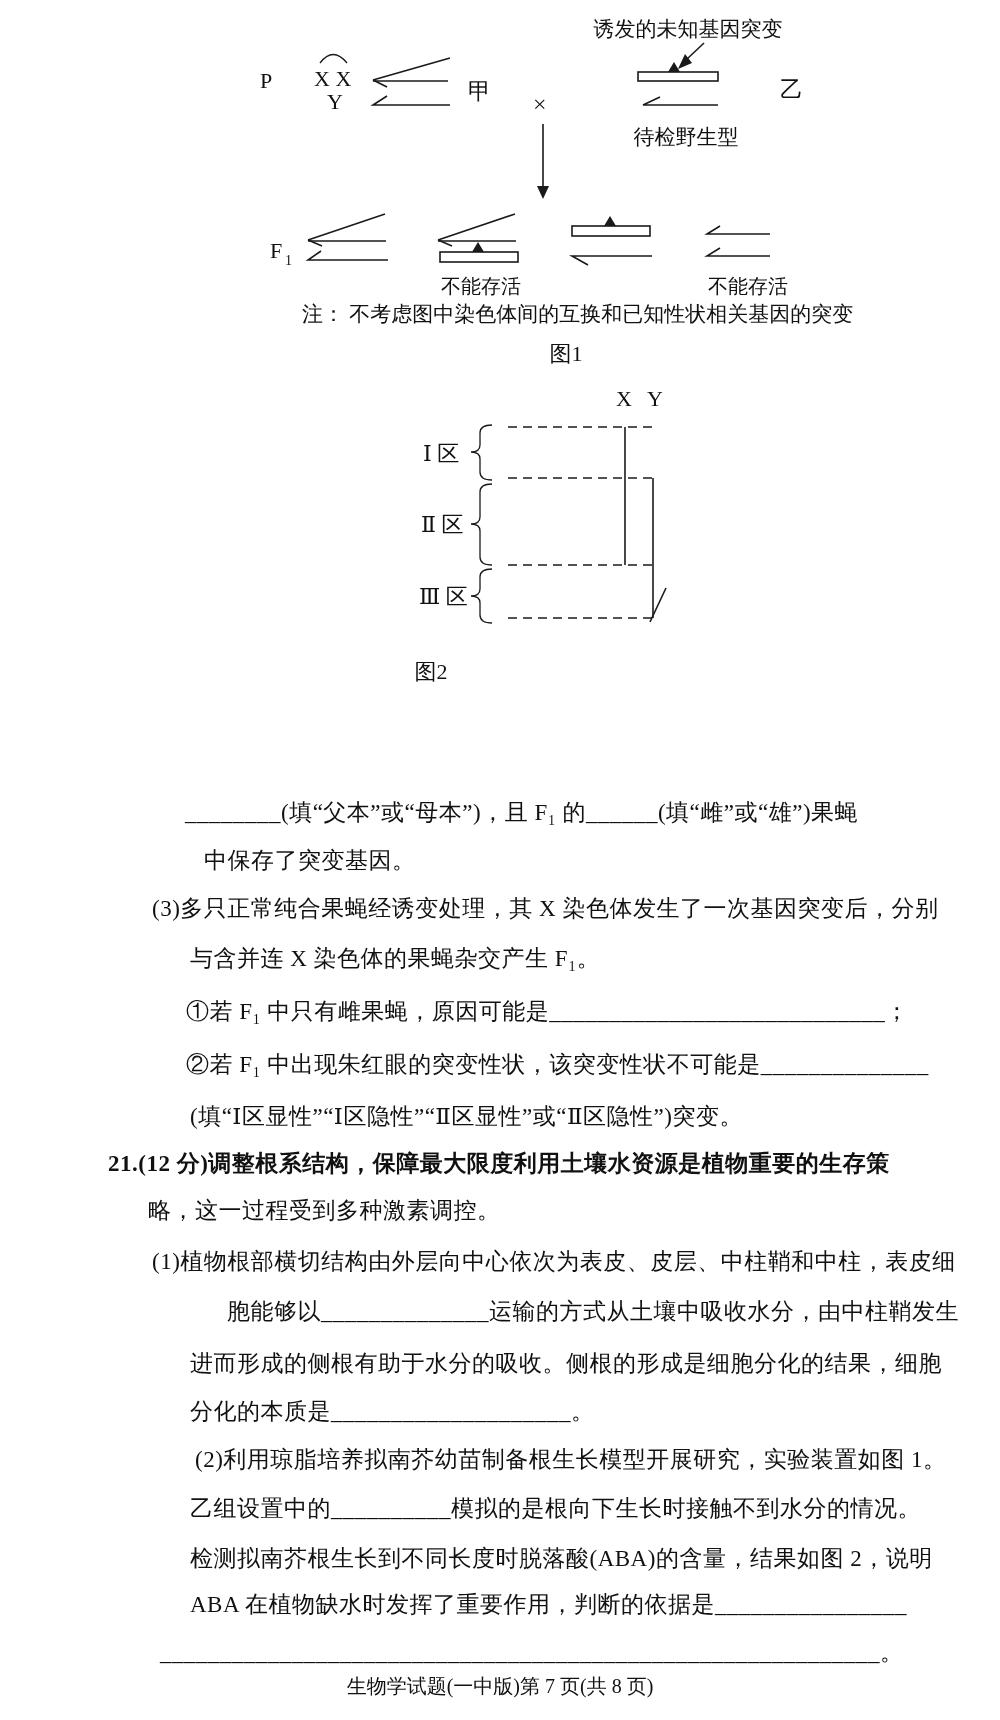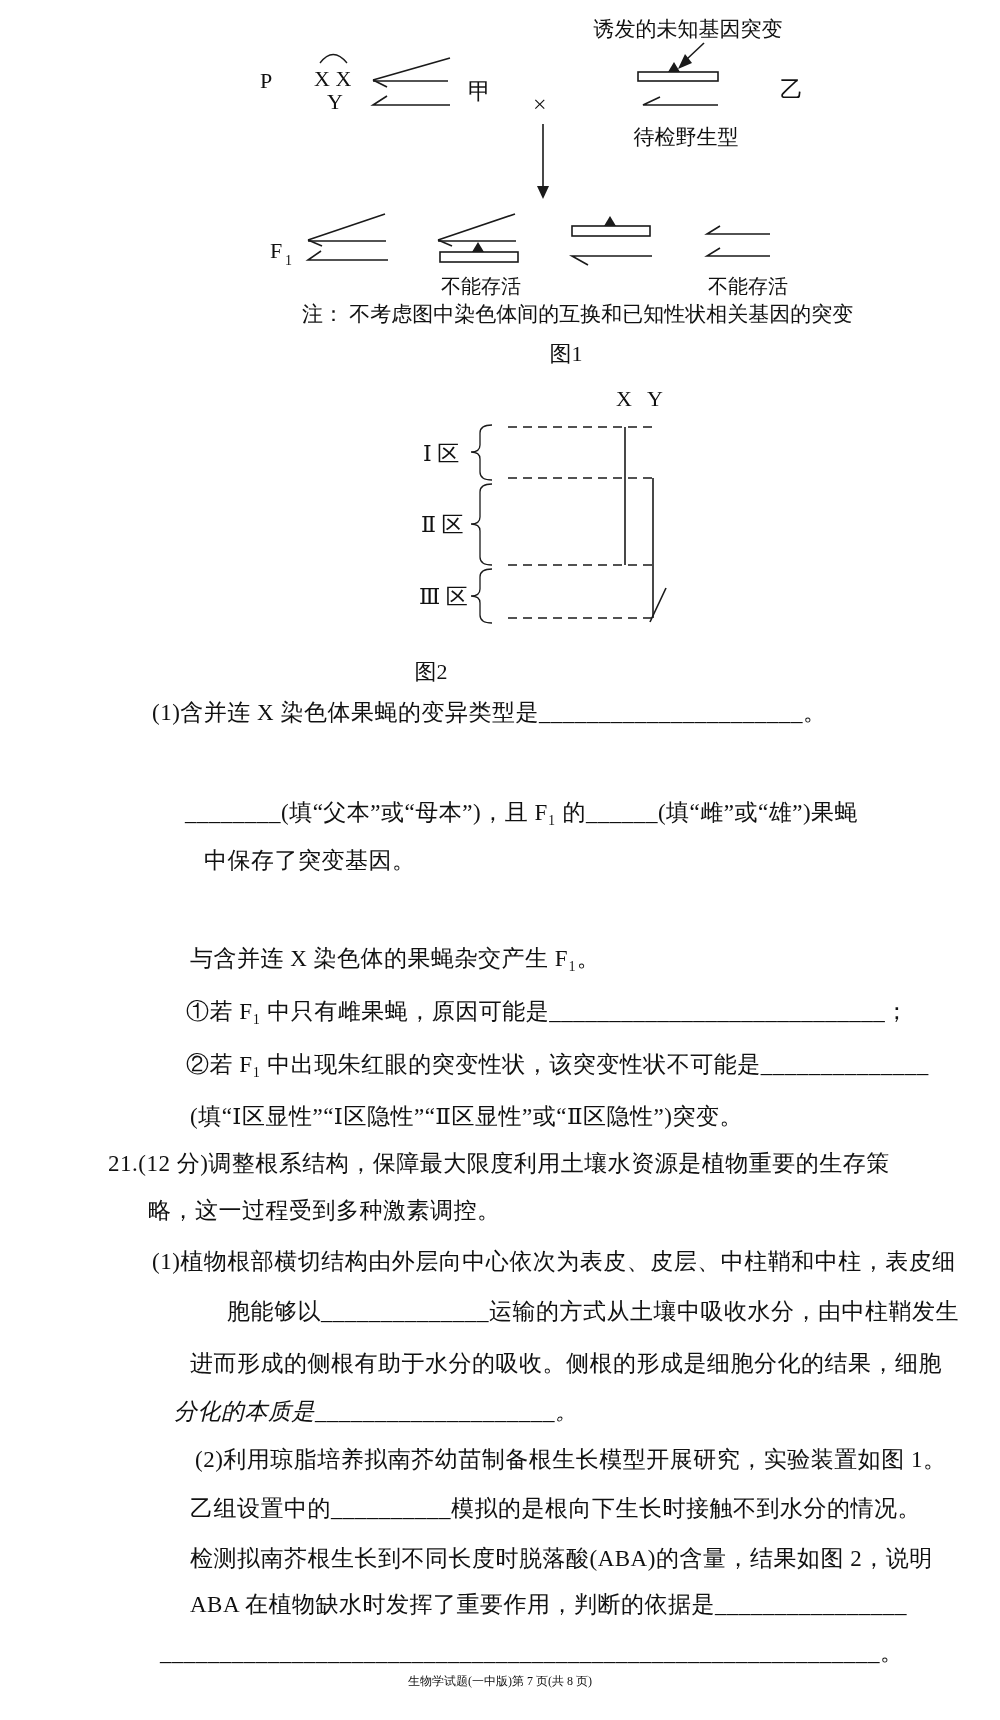--- a/index.html
+++ b/index.html
@@ -15,21 +15,21 @@
     position:absolute;
     font-size:23px;
     letter-spacing:0.5px;
     white-space:nowrap;
     color:#111;
   }
   .footer{
     position:absolute;
     left:0;top:1673px;width:1000px;
     text-align:center;
-    font-size:12px;
+    font-size:20px;
     color:#111;
   }
   svg text{fill:#111;}
   .ln{stroke:#1a1a1a;stroke-width:1.6;fill:none;}
   .lnthin{stroke:#1a1a1a;stroke-width:1.3;fill:none;}
   .dash{stroke:#1a1a1a;stroke-width:1.6;fill:none;stroke-dasharray:9 6;}
   .bar{fill:#ffffff;stroke:#1a1a1a;stroke-width:1.6;}
   .tri{fill:#1a1a1a;stroke:none;}
 </style>
 </head>
@@ -124,33 +124,33 @@
       <path class="lnthin" d="M 492 569 Q 480 569 480 577 L 480 589 Q 480 596 471 596 Q 480 596 480 603 L 480 615 Q 480 623 492 623"></path>
 
       <text x="423" y="461" font-size="22">Ⅰ 区</text>
       <text x="421" y="532" font-size="22">Ⅱ 区</text>
       <text x="419" y="604" font-size="22">Ⅲ 区</text>
 
       <text x="431" y="679" font-size="22" text-anchor="middle">图2</text>
     </g>
   </svg>
 
-  <div class="qline" style="left:152px;top:697px;">(1)含并连 X 染色体果蝇的变异类型是______________________。</div>
   <div class="qline" style="left:185px;top:797px;">________(填“父本”或“母本”)，且 F₁ 的______(填“雌”或“雄”)果蝇</div>
   <div class="qline" style="left:180px;top:845px;margin-left:24px;">中保存了突变基因。</div>
+  <div class="qline" style="left:152px;top:893px;">(3)多只正常纯合果蝇经诱变处理，其 X 染色体发生了一次基因突变后，分别</div>
   <div class="qline" style="left:190px;top:943px;">与含并连 X 染色体的果蝇杂交产生 F₁。</div>
   <div class="qline" style="left:186px;top:996px;">①若 F₁ 中只有雌果蝇，原因可能是____________________________；</div>
   <div class="qline" style="left:190px;top:1101px;">(填“Ⅰ区显性”“Ⅰ区隐性”“Ⅱ区显性”或“Ⅱ区隐性”)突变。</div>
   <div class="qline" style="left:186px;top:1049px;">②若 F₁ 中出现朱红眼的突变性状，该突变性状不可能是______________</div>
-  <div class="qline" style="left:108px;top:1148px;">21.(12 分)调整根系结构，保障最大限度利用土壤水资源是植物重要的生存策</div>
+  <div class="qline" style="left:108px;top:1148px;font-weight:bold;">21.(12 分)调整根系结构，保障最大限度利用土壤水资源是植物重要的生存策</div>
   <div class="qline" style="left:148px;top:1195px;">略，这一过程受到多种激素调控。</div>
   <div class="qline" style="left:152px;top:1246px;">(1)植物根部横切结构由外层向中心依次为表皮、皮层、中柱鞘和中柱，表皮细</div>
   <div class="qline" style="left:190px;top:1296px;margin-left:37px;">胞能够以______________运输的方式从土壤中吸收水分，由中柱鞘发生</div>
   <div class="qline" style="left:190px;top:1348px;">进而形成的侧根有助于水分的吸收。侧根的形成是细胞分化的结果，细胞</div>
-  <div class="qline" style="left:174px;top:1396px;font-style:italic;">分化的本质是____________________。</div>
+  <div class="qline" style="left:190px;top:1396px;">分化的本质是____________________。</div>
   <div class="qline" style="left:152px;top:1444px;margin-left:43px;">(2)利用琼脂培养拟南芥幼苗制备根生长模型开展研究，实验装置如图 1。</div>
   <div class="qline" style="left:190px;top:1493px;">乙组设置中的__________模拟的是根向下生长时接触不到水分的情况。</div>
   <div class="qline" style="left:190px;top:1543px;">检测拟南芥根生长到不同长度时脱落酸(ABA)的含量，结果如图 2，说明</div>
   <div class="qline" style="left:190px;top:1589px;">ABA 在植物缺水时发挥了重要作用，判断的依据是________________</div>
   <div class="qline" style="left:160px;top:1637px;">____________________________________________________________。</div>
 
   <div class="footer">生物学试题(一中版)第 7 页(共 8 页)</div>
 
 </div>
 

